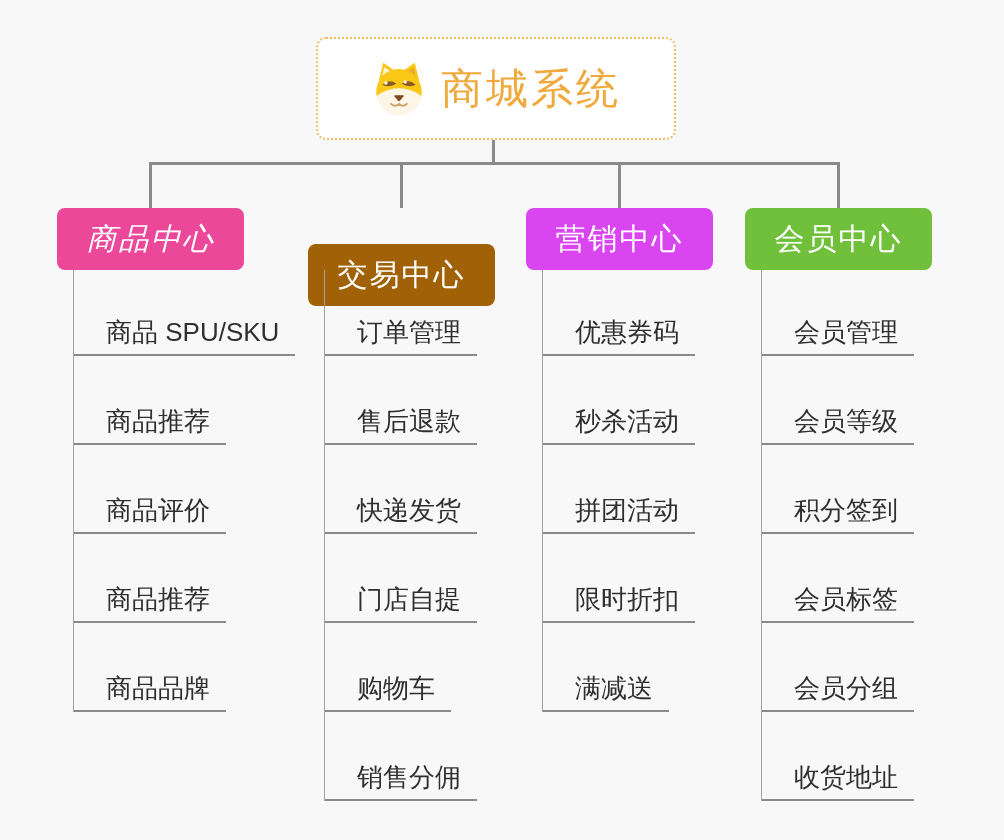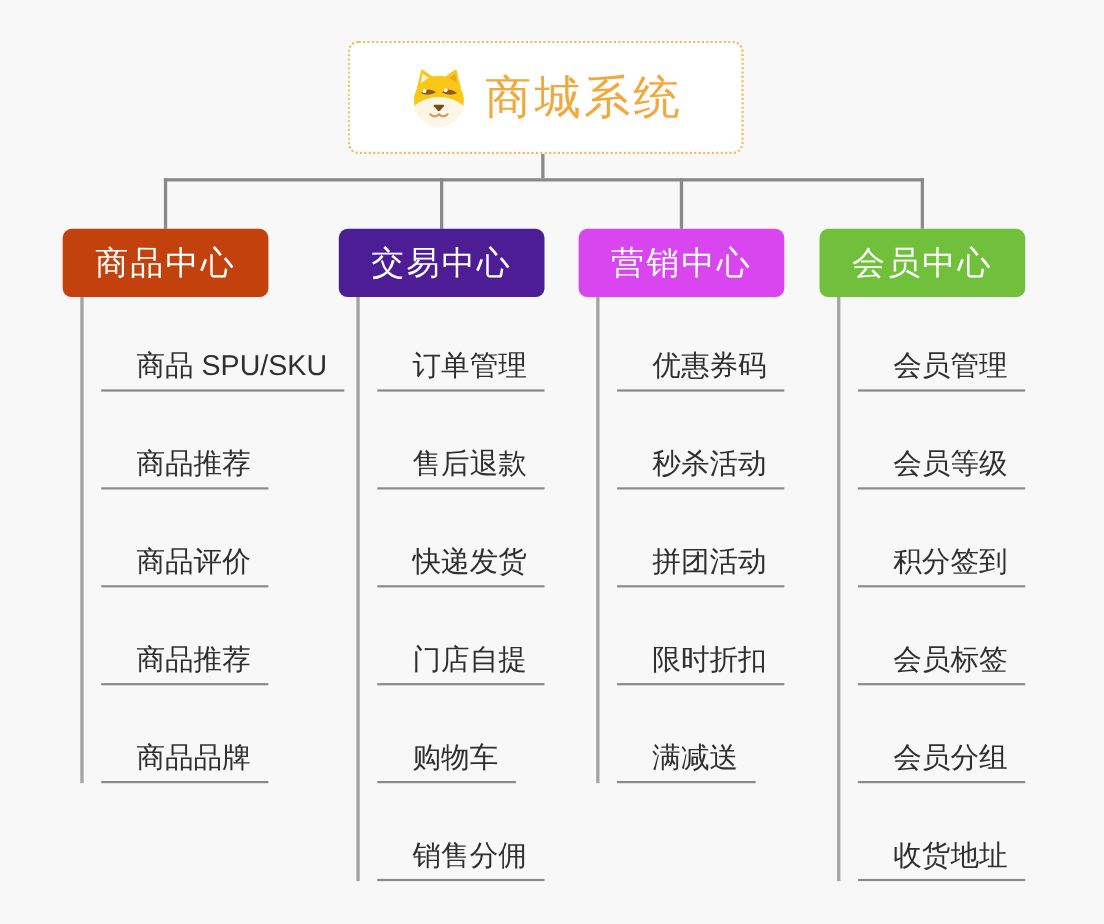--- a/index.html
+++ b/index.html
@@ -38,22 +38,21 @@
   .branch { position: absolute; top: 208px; width: 260px; }
   .branch-header {
     width: 187px; height: 62px;
     border-radius: 8px;
     display: flex; align-items: center; justify-content: center;
     color: #ffffff; font-size: 30px; letter-spacing: 2px;
     white-space: nowrap;
   }
   .leaves {
     position: absolute; left: 16px; top: 62px;
-    border-left: 3px solid #a3a3a3;
-    padding-left: 16px;
+    border-left: 1px solid #a3a3a3;
   }
   .leaf {
     height: 89px;
     display: flex; align-items: flex-end;
   }
   .leaf:first-child { height: 86px; }
   .leaf-text {
     display: inline-block;
     font-size: 26px; color: #2f2f2f; line-height: 1;
     padding: 0 16px 9px 32px;
@@ -87,21 +86,21 @@
   </div>
 
   <div class="line v" style="left:492px; top:140px; height:22px;"></div>
   <div class="line h" style="left:149px; top:162px; width:691px;"></div>
   <div class="line v" style="left:149px; top:162px; height:46px;"></div>
   <div class="line v" style="left:400px; top:162px; height:46px;"></div>
   <div class="line v" style="left:618px; top:162px; height:46px;"></div>
   <div class="line v" style="left:837px; top:162px; height:46px;"></div>
 
   <div class="branch" style="left:57px;">
-    <div class="branch-header" style="background: #c2410c;">
+    <div class="branch-header" style="background: #ec4899; font-style: italic;">
       <span>商品中心</span>
     </div>
     <div class="leaves">
       <div class="leaf">
           <span class="leaf-text">商品 SPU/SKU</span>
         </div>
       <div class="leaf">
           <span class="leaf-text">商品推荐</span>
         </div>
       <div class="leaf">
@@ -110,21 +109,21 @@
       <div class="leaf">
           <span class="leaf-text">商品推荐</span>
         </div>
       <div class="leaf">
           <span class="leaf-text">商品品牌</span>
         </div>
     </div>
   </div>
 
   <div class="branch" style="left:308px;">
-    <div class="branch-header" style="background: #4c1d95;">
+    <div class="branch-header" style="background: #a16207; margin-top: 36px;">
       <span>交易中心</span>
     </div>
     <div class="leaves">
       <div class="leaf">
           <span class="leaf-text">订单管理</span>
         </div>
       <div class="leaf">
           <span class="leaf-text">售后退款</span>
         </div>
       <div class="leaf">

